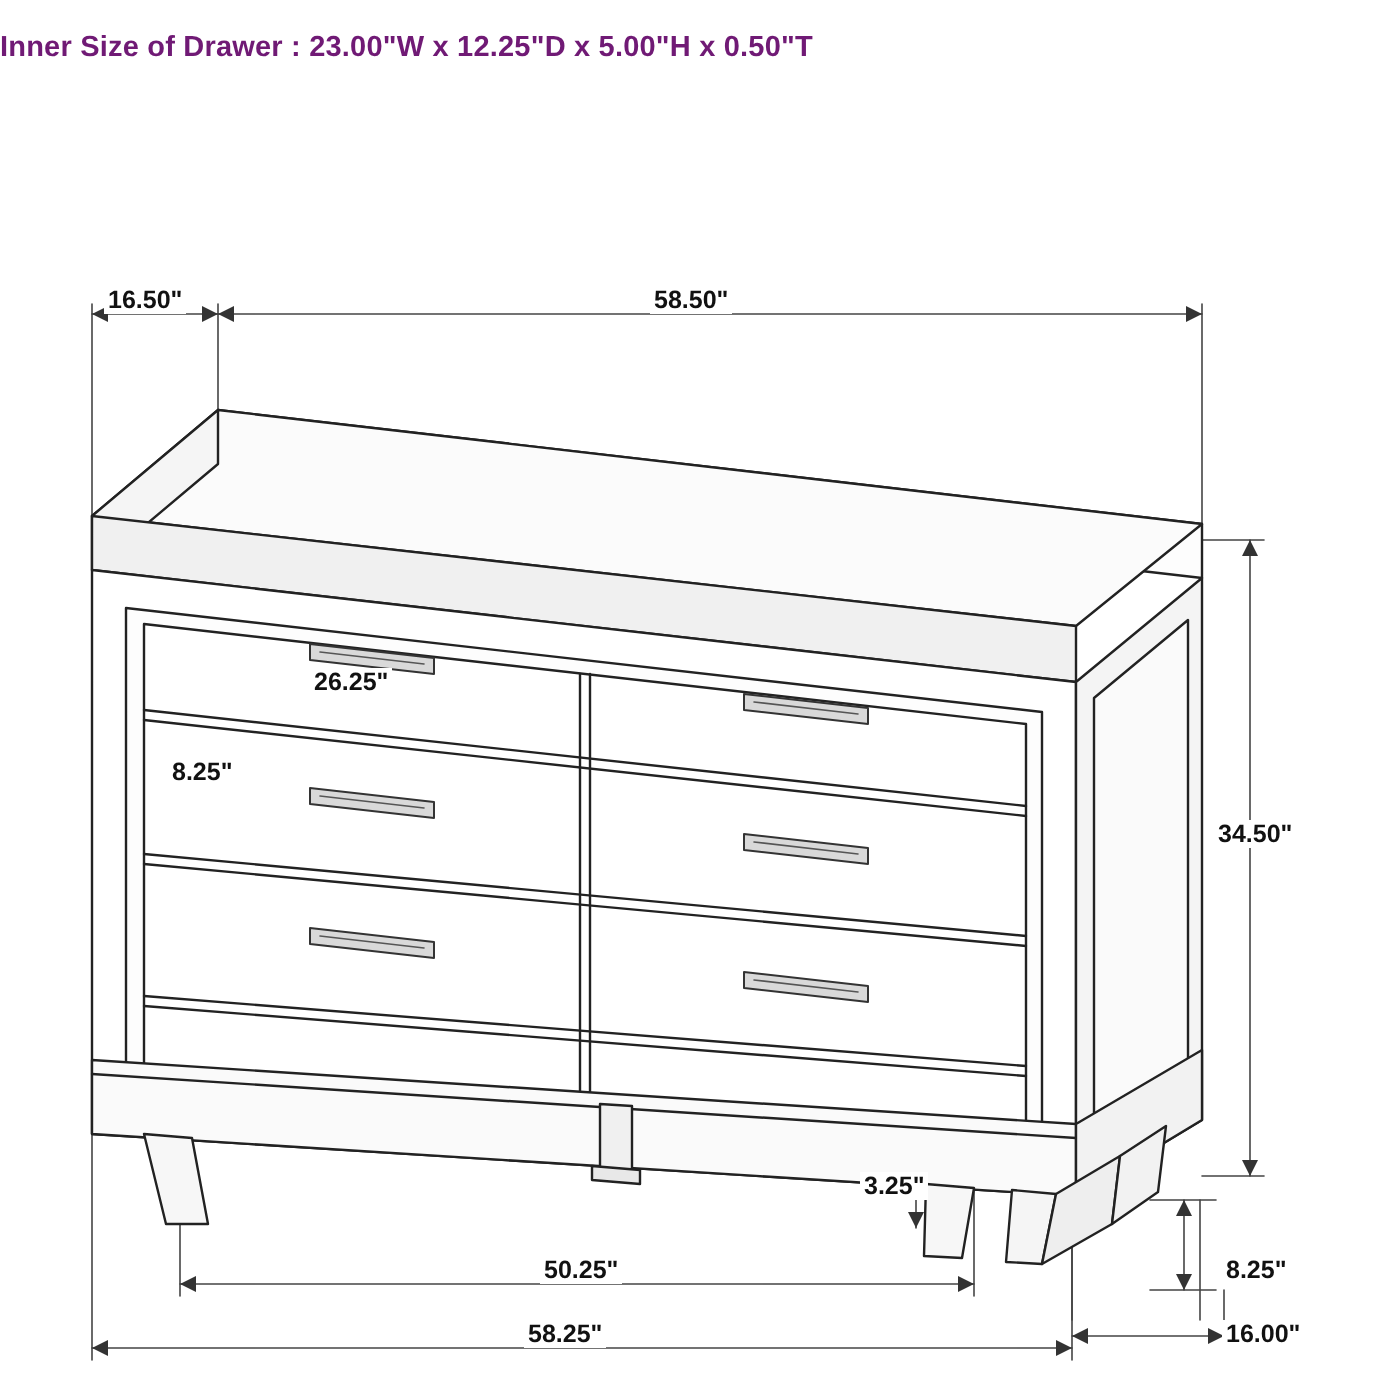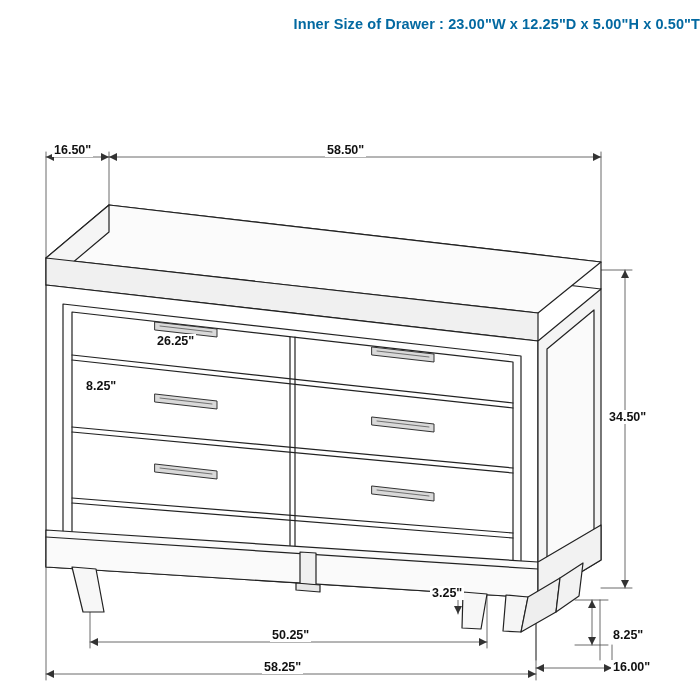--- a/index.html
+++ b/index.html
@@ -15,24 +15,24 @@
     width: 700px;
     height: 700px;
     background: #ffffff;
     overflow: hidden;
   }
   #title {
     position: absolute;
     top: 16px;
     left: 0;
     width: 700px;
-    text-align: right;
+    text-align: left;
     font-size: 14.5px;
     font-weight: bold;
-    color: #0369a1;
+    color: #701a75;
     letter-spacing: 0.1px;
   }
   svg#drawing {
     position: absolute;
     top: 0;
     left: 0;
   }
   .dimlabel {
     position: absolute;
     font-size: 12.5px;

